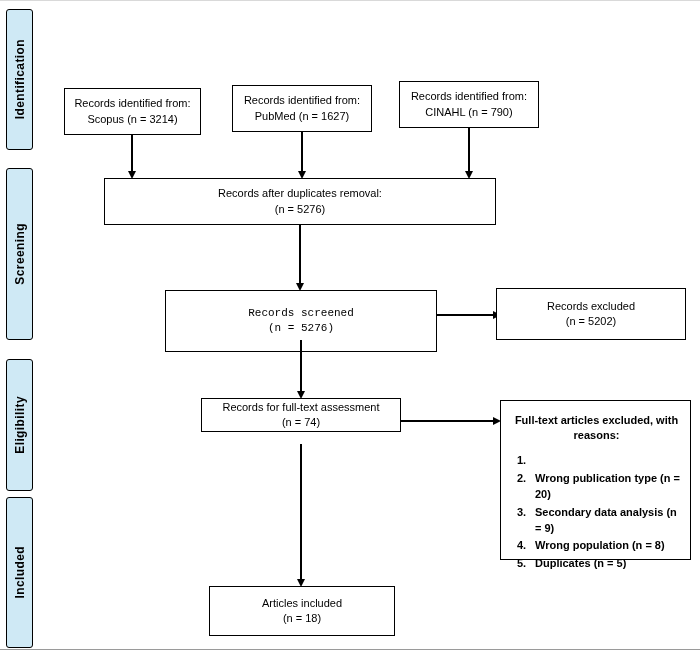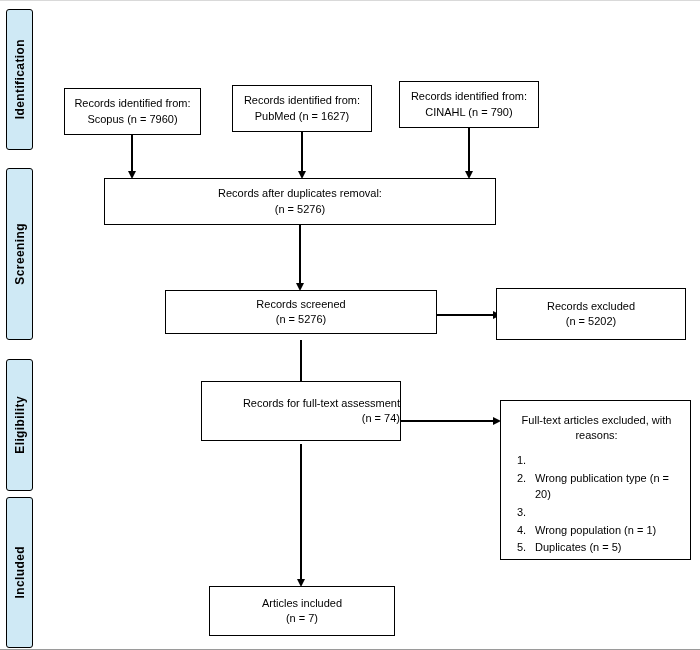--- a/index.html
+++ b/index.html
@@ -89,21 +89,21 @@
   </div>
   <div class="stage" style="top:358px; height:132px;">
     <span class="vtext">Eligibility</span>
   </div>
   <div class="stage" style="top:496px; height:151px;">
     <span class="vtext">Included</span>
   </div>
 
   <div class="node" style="left:64px; top:87px; width:137px; height:47px;">
     <span class="line">Records identified from:</span>
-    <span class="line">Scopus (n = 7960)</span>
+    <span class="line">Scopus (n = 3214)</span>
   </div>
   <div class="node" style="left:232px; top:84px; width:140px; height:47px;">
     <span class="line">Records identified from:</span>
     <span class="line">PubMed (n = 1627)</span>
   </div>
   <div class="node" style="left:399px; top:80px; width:140px; height:47px;">
     <span class="line">Records identified from:</span>
     <span class="line">CINAHL (n = 790)</span>
   </div>
 
@@ -111,63 +111,64 @@
   <div class="arrow-v" style="left:301px; top:131px; height:39px;"></div>
   <div class="arrow-v" style="left:468px; top:127px; height:43px;"></div>
 
   <div class="node" style="left:104px; top:177px; width:392px; height:47px;">
     <span class="line">Records after duplicates removal:</span>
     <span class="line">(n = 5276)</span>
   </div>
 
   <div class="arrow-v" style="left:299px; top:224px; height:58px;"></div>
 
-  <div class="node" style="left:165px; top:289px; width:272px; height:44px;">
+  <div class="node" style="left:165px; top:289px; width:272px; height:62px;font-family:Liberation Mono, monospace;">
     <span class="line">Records screened</span>
     <span class="line">(n = 5276)</span>
   </div>
 
   <div class="arrow-h" style="left:437px; top:313px; width:56px;"></div>
 
   <div class="node" style="left:496px; top:287px; width:190px; height:52px;">
     <span class="line">Records excluded</span>
     <span class="line">(n = 5202)</span>
   </div>
 
   <div class="arrow-v" style="left:300px; top:339px; height:51px;"></div>
 
-  <div class="node" style="left:201px; top:380px; width:200px; height:60px;align-items:flex-end;">
+  <div class="node" style="left:201px; top:397px; width:200px; height:34px;">
     <span class="line">Records for full-text assessment</span>
     <span class="line">(n = 74)</span>
   </div>
 
   <div class="arrow-h" style="left:401px; top:419px; width:92px;"></div>
 
-  <div class="node listbox" style="left:500px; top:399px; width:191px; height:160px; font-size:11px;">
+  <div class="node listbox" style="left:500px; top:399px; width:191px; height:160px; font-size:11px;font-weight:bold;">
     <div class="title">Full-text articles excluded, with reasons:</div>
     <div class="reason">
       <span class="num">1.</span>
     </div>
     <div class="reason">
       <span class="num">2.</span>
       <span>Wrong publication type (n = 20)</span>
     </div>
     <div class="reason">
       <span class="num">3.</span>
+      <span>Secondary data analysis (n = 9)</span>
     </div>
     <div class="reason">
       <span class="num">4.</span>
-      <span>Wrong population (n = 1)</span>
+      <span>Wrong population (n = 8)</span>
     </div>
     <div class="reason">
       <span class="num">5.</span>
       <span>Duplicates (n = 5)</span>
     </div>
   </div>
 
   <div class="arrow-v" style="left:300px; top:443px; height:135px;"></div>
 
   <div class="node" style="left:209px; top:585px; width:186px; height:50px;">
     <span class="line">Articles included</span>
-    <span class="line">(n = 7)</span>
+    <span class="line">(n = 18)</span>
   </div>
 
 </div>
 
 </body></html>

